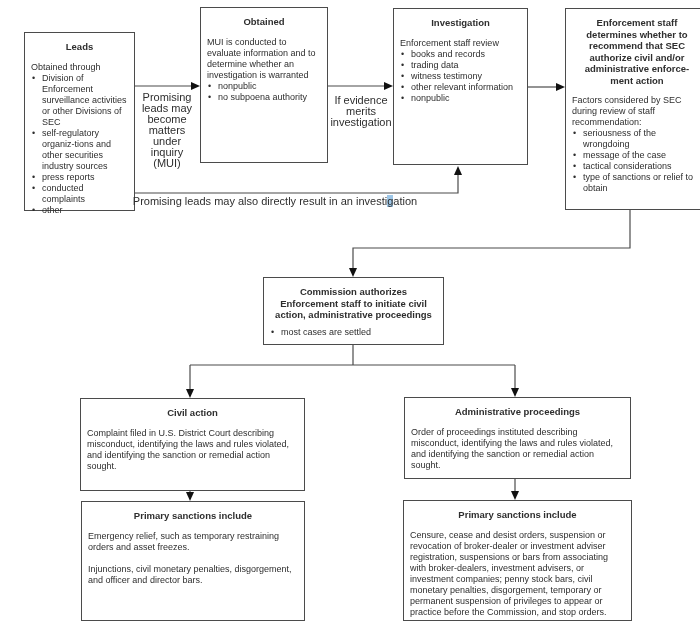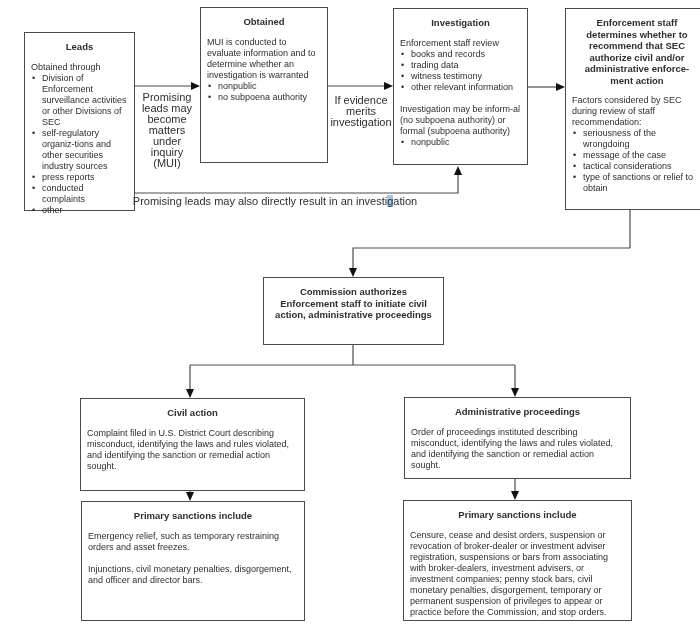--- a/index.html
+++ b/index.html
@@ -115,41 +115,43 @@
 
   <div class="box" style="left:393px; top:8px; width:135px; height:157px;">
     <div class="box-title">Investigation</div>
     <div class="para">Enforcement staff review</div>
     <ul class="bullets mt">
       <li>books and records</li>
       <li>trading data</li>
       <li>witness testimony</li>
       <li>other relevant information</li>
     </ul>
-    <div class="para mt">Investigation may be inform-al (no subpoena authority) or formal (subpoena authority)</div>
     <ul class="bullets">
       <li>nonpublic</li>
     </ul>
   </div>
 
   <div class="box" style="left:565px; top:8px; width:144px; height:202px;">
     <div class="box-title">Enforcement staff determines whether to recommend that SEC authorize civil and/or administrative enforce-ment action</div>
     <div class="para">Factors considered by SEC during review of staff recommendation:</div>
     <ul class="bullets mt">
       <li>seriousness of the wrongdoing</li>
       <li>message of the case</li>
       <li>tactical considerations</li>
       <li>type of sanctions or relief to obtain</li>
     </ul>
   </div>
 
   <div class="label" style="left:60px; top:196px; width:430px;"><span>Promising leads may also directly result in an investi</span><span class="hl">g</span><span>ation</span></div>
 
   <div class="box" style="left:263px; top:277px; width:181px; height:68px;">
     <div class="box-title" style="margin-bottom:6px;">Commission authorizes Enforcement staff to initiate civil action, administrative proceedings</div>
+    <ul class="bullets">
+      <li>most cases are settled</li>
+    </ul>
   </div>
 
   <div class="box" style="left:80px; top:398px; width:225px; height:93px;">
     <div class="box-title">Civil action</div>
     <div class="para">Complaint filed in U.S. District Court describing misconduct, identifying the laws and rules violated, and identifying the sanction or remedial action sought.</div>
   </div>
 
   <div class="box" style="left:404px; top:397px; width:227px; height:82px;">
     <div class="box-title">Administrative proceedings</div>
     <div class="para">Order of proceedings instituted describing misconduct, identifying the laws and rules violated, and identifying the sanction or remedial action sought.</div>

